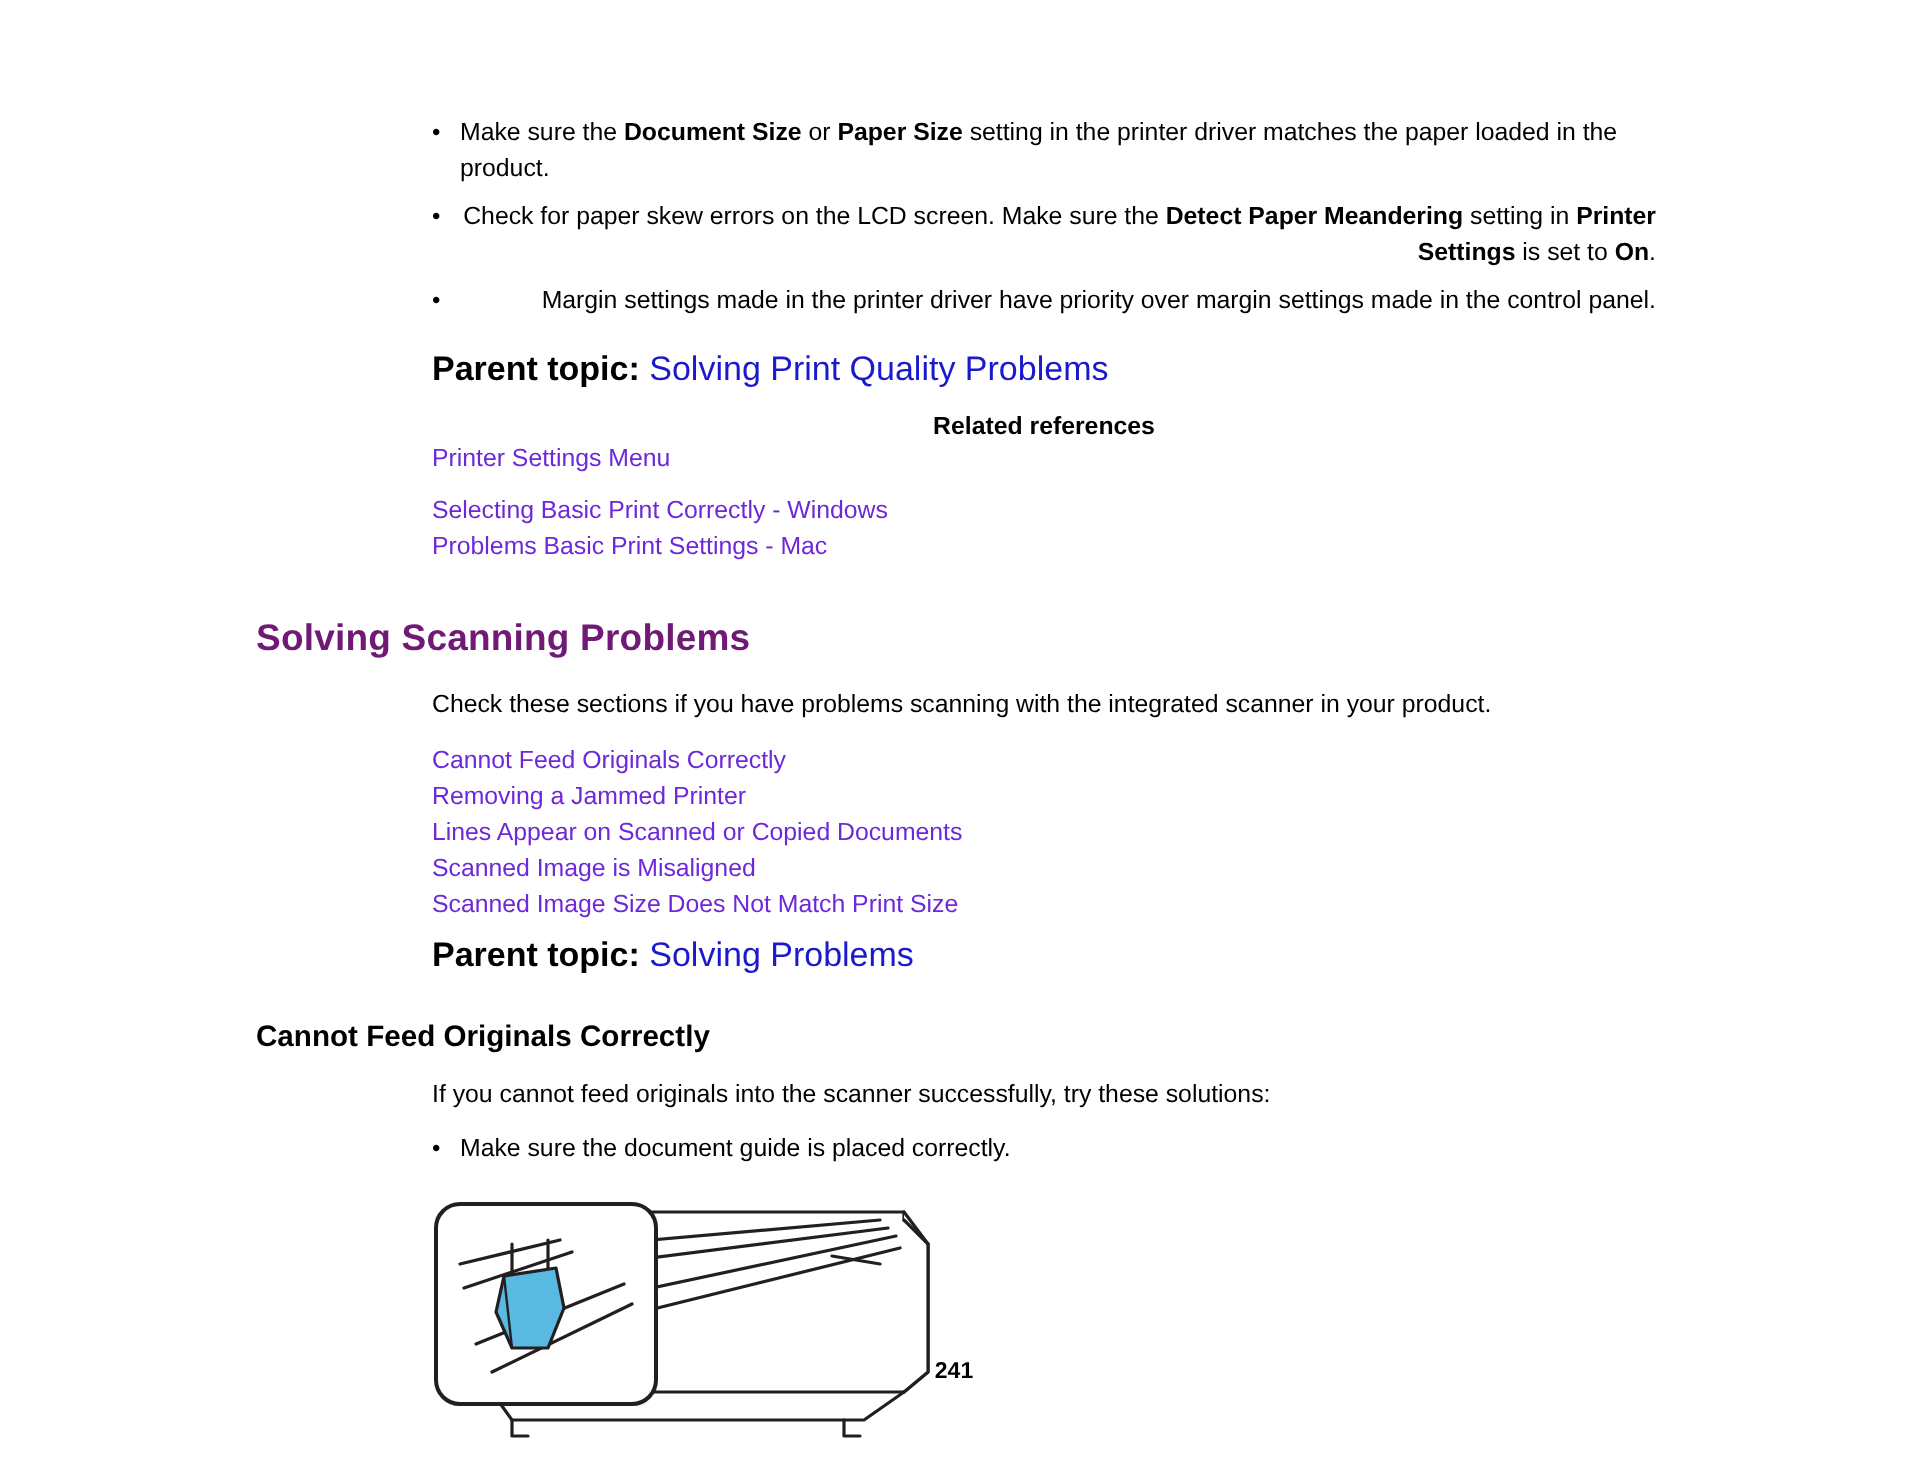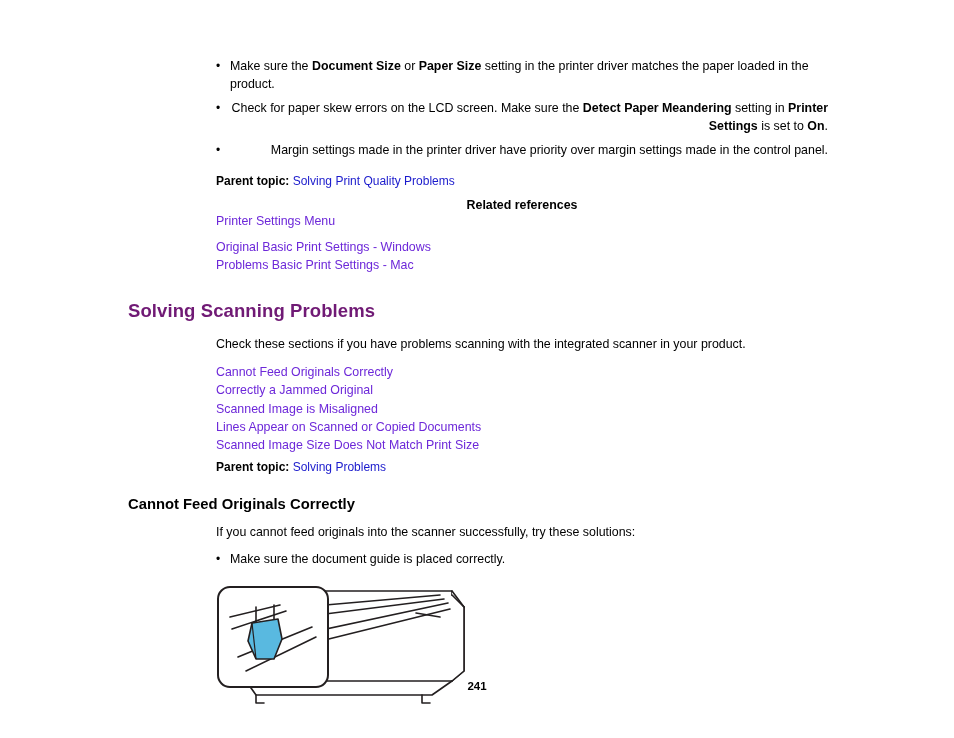--- a/index.html
+++ b/index.html
@@ -52,21 +52,21 @@
     top: 0;
     font-size: 12px;
   }
   b { font-weight: bold; }
 
   .indent {
     margin-left: 88px;
   }
 
   .label-line {
-    font-size: 12px;
+    font-size: 17px;
     line-height: 1.5;
   }
   .label-bold {
     font-weight: bold;
   }
   .link {
     color: #1a1acc;
     text-decoration: none;
     cursor: pointer;
   }
@@ -153,39 +153,39 @@
     <div class="spacer-8"></div>
 
     <div class="related-head">Related references</div>
     <div class="indent">
       <a class="link-block">Printer Settings Menu</a>
     </div>
 
     <div class="spacer-8"></div>
 
     <div class="indent">
-      <a class="link-block">Original Basic Print Settings - Windows</a>
+      <a class="link-block">Selecting Basic Print Correctly - Windows</a>
       <a class="link-block">Problems Basic Print Settings - Mac</a>
     </div>
 
     <div style="height:26px"></div>
 
     <h1 class="section-title">Solving Scanning Problems</h1>
 
     <div style="height:14px"></div>
 
     <div class="para">Check these sections if you have problems scanning with the integrated scanner in your product.</div>
 
     <div style="height:9px"></div>
 
     <div class="indent">
       <a class="link-block">Cannot Feed Originals Correctly</a>
-      <a class="link-block">Correctly a Jammed Original</a>
+      <a class="link-block">Removing a Jammed Printer</a>
+      <a class="link-block">Lines Appear on Scanned or Copied Documents</a>
       <a class="link-block">Scanned Image is Misaligned</a>
-      <a class="link-block">Lines Appear on Scanned or Copied Documents</a>
       <a class="link-block">Scanned Image Size Does Not Match Print Size</a>
     </div>
 
     <div class="spacer-4"></div>
 
     <div class="label-line indent">
       <span class="label-bold">Parent topic:</span>
       <span class="link">Solving Problems</span>
     </div>
 

